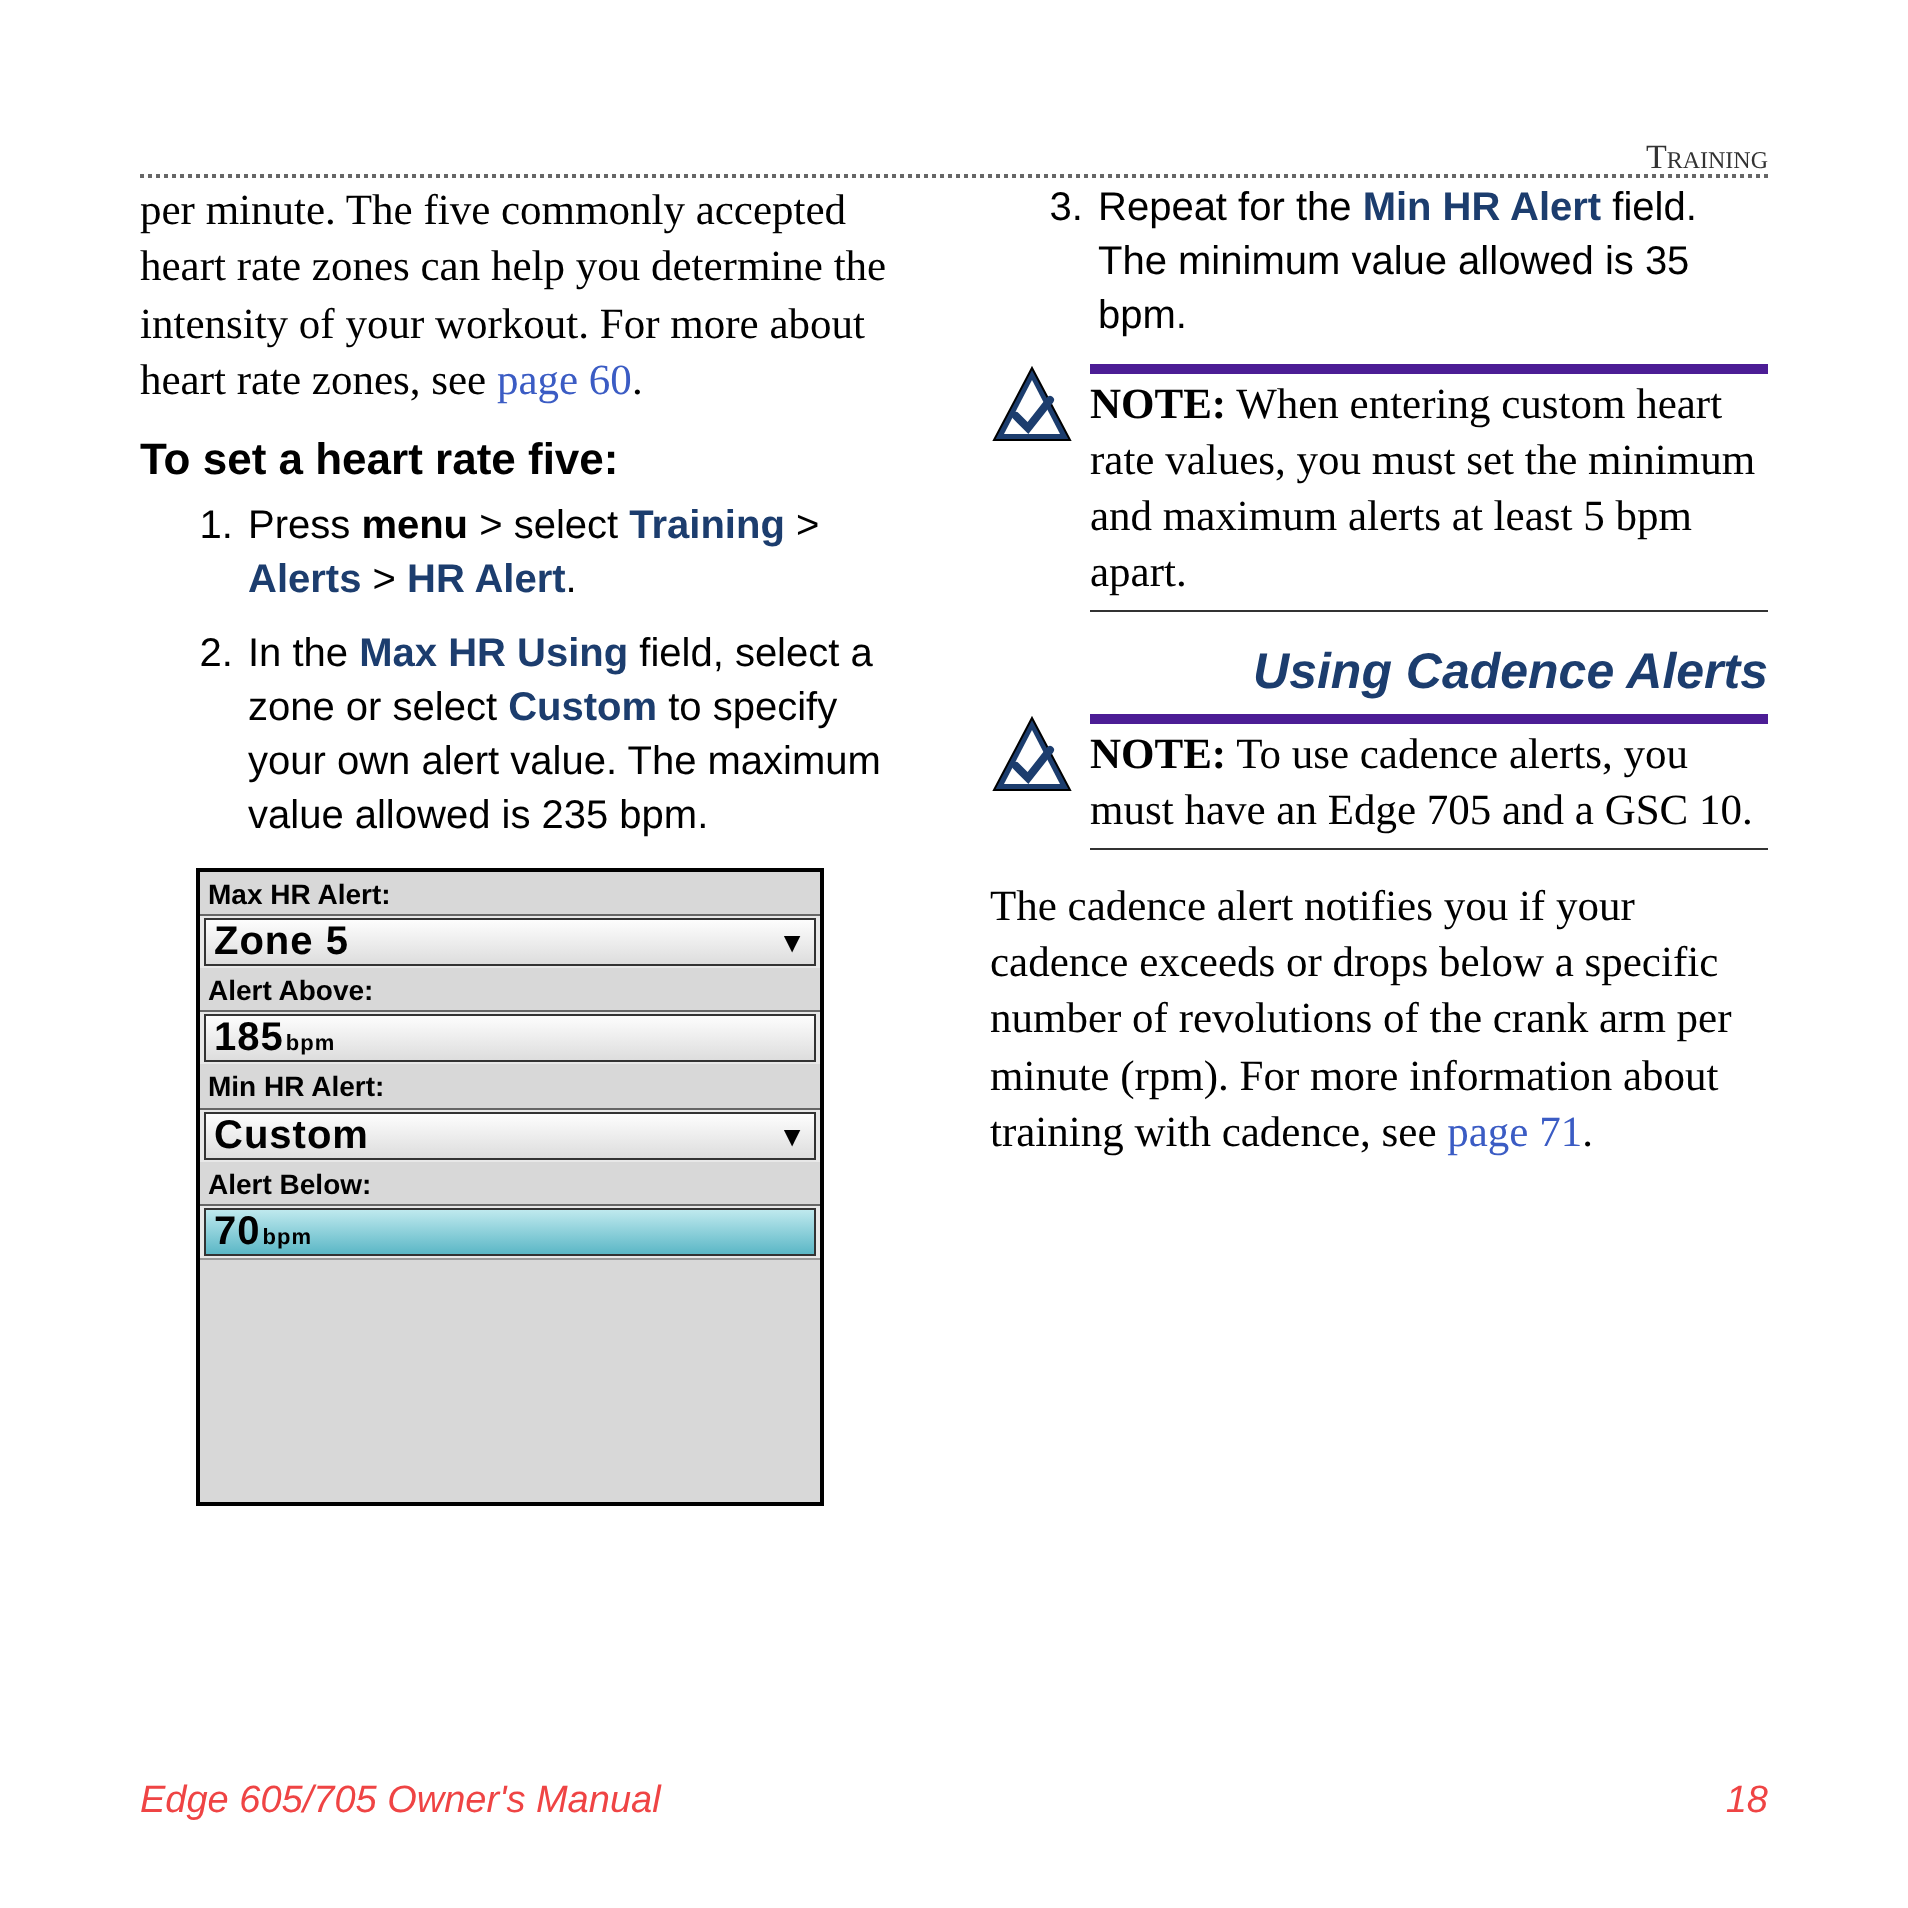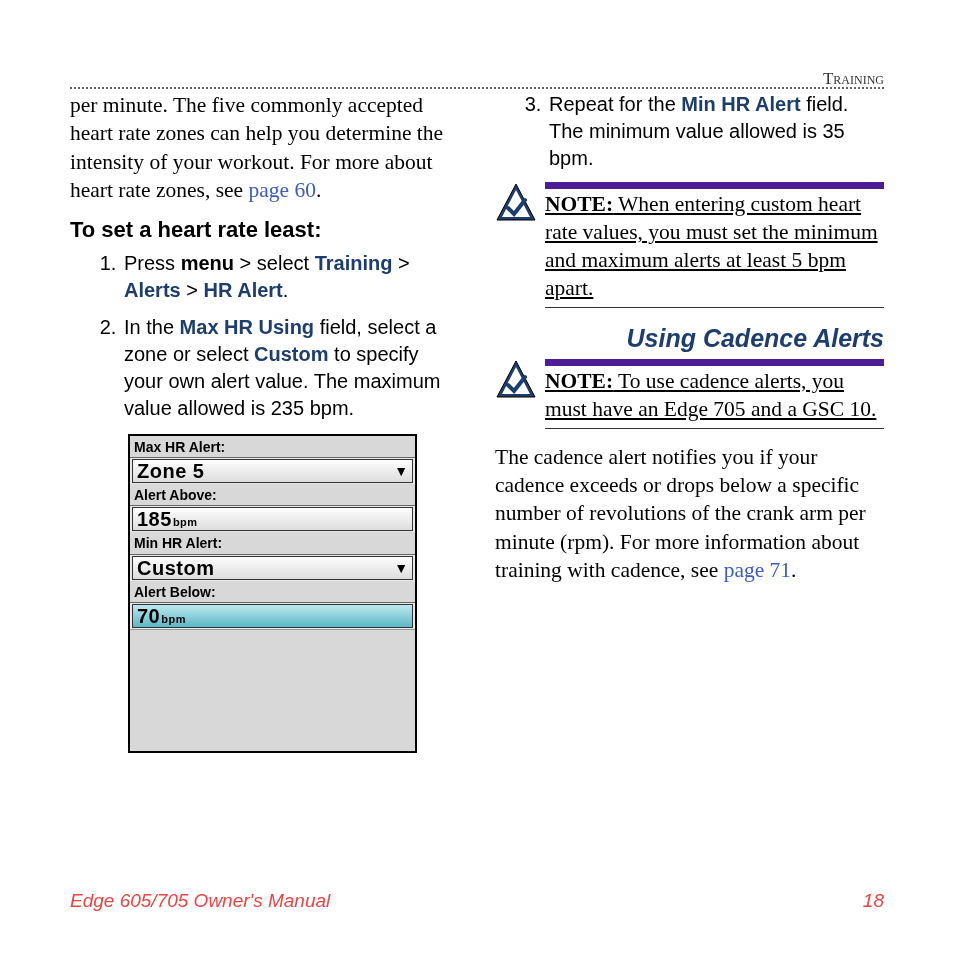--- a/index.html
+++ b/index.html
@@ -42,59 +42,59 @@
   .bold { font-weight: bold; }
   .navy { color: #1c3d6e; }
   .link { color: #3b5cc4; }
   p { margin: 0 0 10px 0; }
   .h-proc { font-family: Arial, sans-serif; font-weight: bold; font-size: 22px; margin: 10px 0 6px 0; }
   ol.steps { margin: 0 0 10px 0; padding-left: 52px; font-family: Arial, sans-serif; font-size: 20px; line-height: 1.35; }
   ol.steps > li { margin-bottom: 10px; padding-left: 2px; }
   ol.steps.right { padding-left: 52px; }
   
   .device {
-    width: 289px;
+    width: 314px;
     border: 2px solid #000;
     background: #e8e8e8;
-    margin: 12px 0 0 58px;
+    margin: 12px 0 0 28px;
     font-family: Arial, sans-serif;
     font-weight: bold;
   }
   .device .lbl { background:#d8d8d8; color:#000; font-size:14px; padding:2px 4px 1px 4px; border-bottom:1px solid #666; }
   .device .field { display:flex; align-items:center; background:linear-gradient(#fdfdfd,#ddd); border:1px solid #333; margin:1px 2px; height:24px; padding:0 4px; position:relative; }
   .device .field.sel { background:linear-gradient(#bfe9ee,#5bb7c6); }
   .device .val { font-size:20px; letter-spacing:0.5px; display:flex; align-items:baseline; }
   .device .unit { font-size:11px; margin-left:1px; }
   .device .caret { margin-left:auto; font-size:14px; }
   .device .spacer { height: 122px; background:#d8d8d8; border-top:1px solid #999; }
   
   .note-row { display:flex; align-items:flex-start; gap:8px; margin: 6px 0 14px 0;}
   .note-body { flex:1; font-family:"Times New Roman",serif; font-size:21.5px; line-height:1.3; padding-top:0px;}
-  .note-body.bordered { border-top:7px solid #4c1d95; border-bottom:1px solid #333; padding: 2px 0 4px 0; text-decoration: underline;}
+  .note-body.bordered { border-top:5px solid #4c1d95; border-bottom:1px solid #333; padding: 2px 0 4px 0;}
   .note-lbl { font-family:"Times New Roman",serif; font-weight:bold; }
   .icon-tri { flex: 0 0 42px; height:42px; }
   .section-h { font-family: Arial, sans-serif; font-style: italic; font-weight: bold; color:#1c3d6e; font-size:25px; margin: 14px 0 4px 0; text-align: right; }
   
   .footer { position:absolute; bottom:42px; left:70px; right:70px; display:flex; justify-content:space-between; font-family:Arial,sans-serif; font-style:italic; color:#ef4444; font-size:19px; }
 </style>
 </head>
 <body>
 
 <div class="page">
   <div class="header"><span>Training</span></div>
   <div class="top-border"></div>
 
   <div class="cols">
 
     <div class="col">
       <p>
         <span>per minute. The five commonly accepted heart rate zones can help you determine the intensity of your workout. For more about heart rate zones, see </span><span class="link">page 60</span><span>.</span>
       </p>
 
-      <div class="h-proc">To set a heart rate least:</div>
+      <div class="h-proc">To set a heart rate five:</div>
 
       <ol class="steps">
         <li>
           <span>Press </span><span class="bold">menu</span><span> &gt; select </span><span class="bold navy">Training</span><span> &gt; </span><span class="bold navy">Alerts</span><span> &gt; </span><span class="bold navy">HR Alert</span><span>.</span>
         </li>
         <li>
           <span>In the </span><span class="bold navy">Max HR Using</span><span> field, select a zone or select </span><span class="bold navy">Custom</span><span> to specify your own alert value. The maximum value allowed is 235 bpm.</span>
         </li>
       </ol>
 

